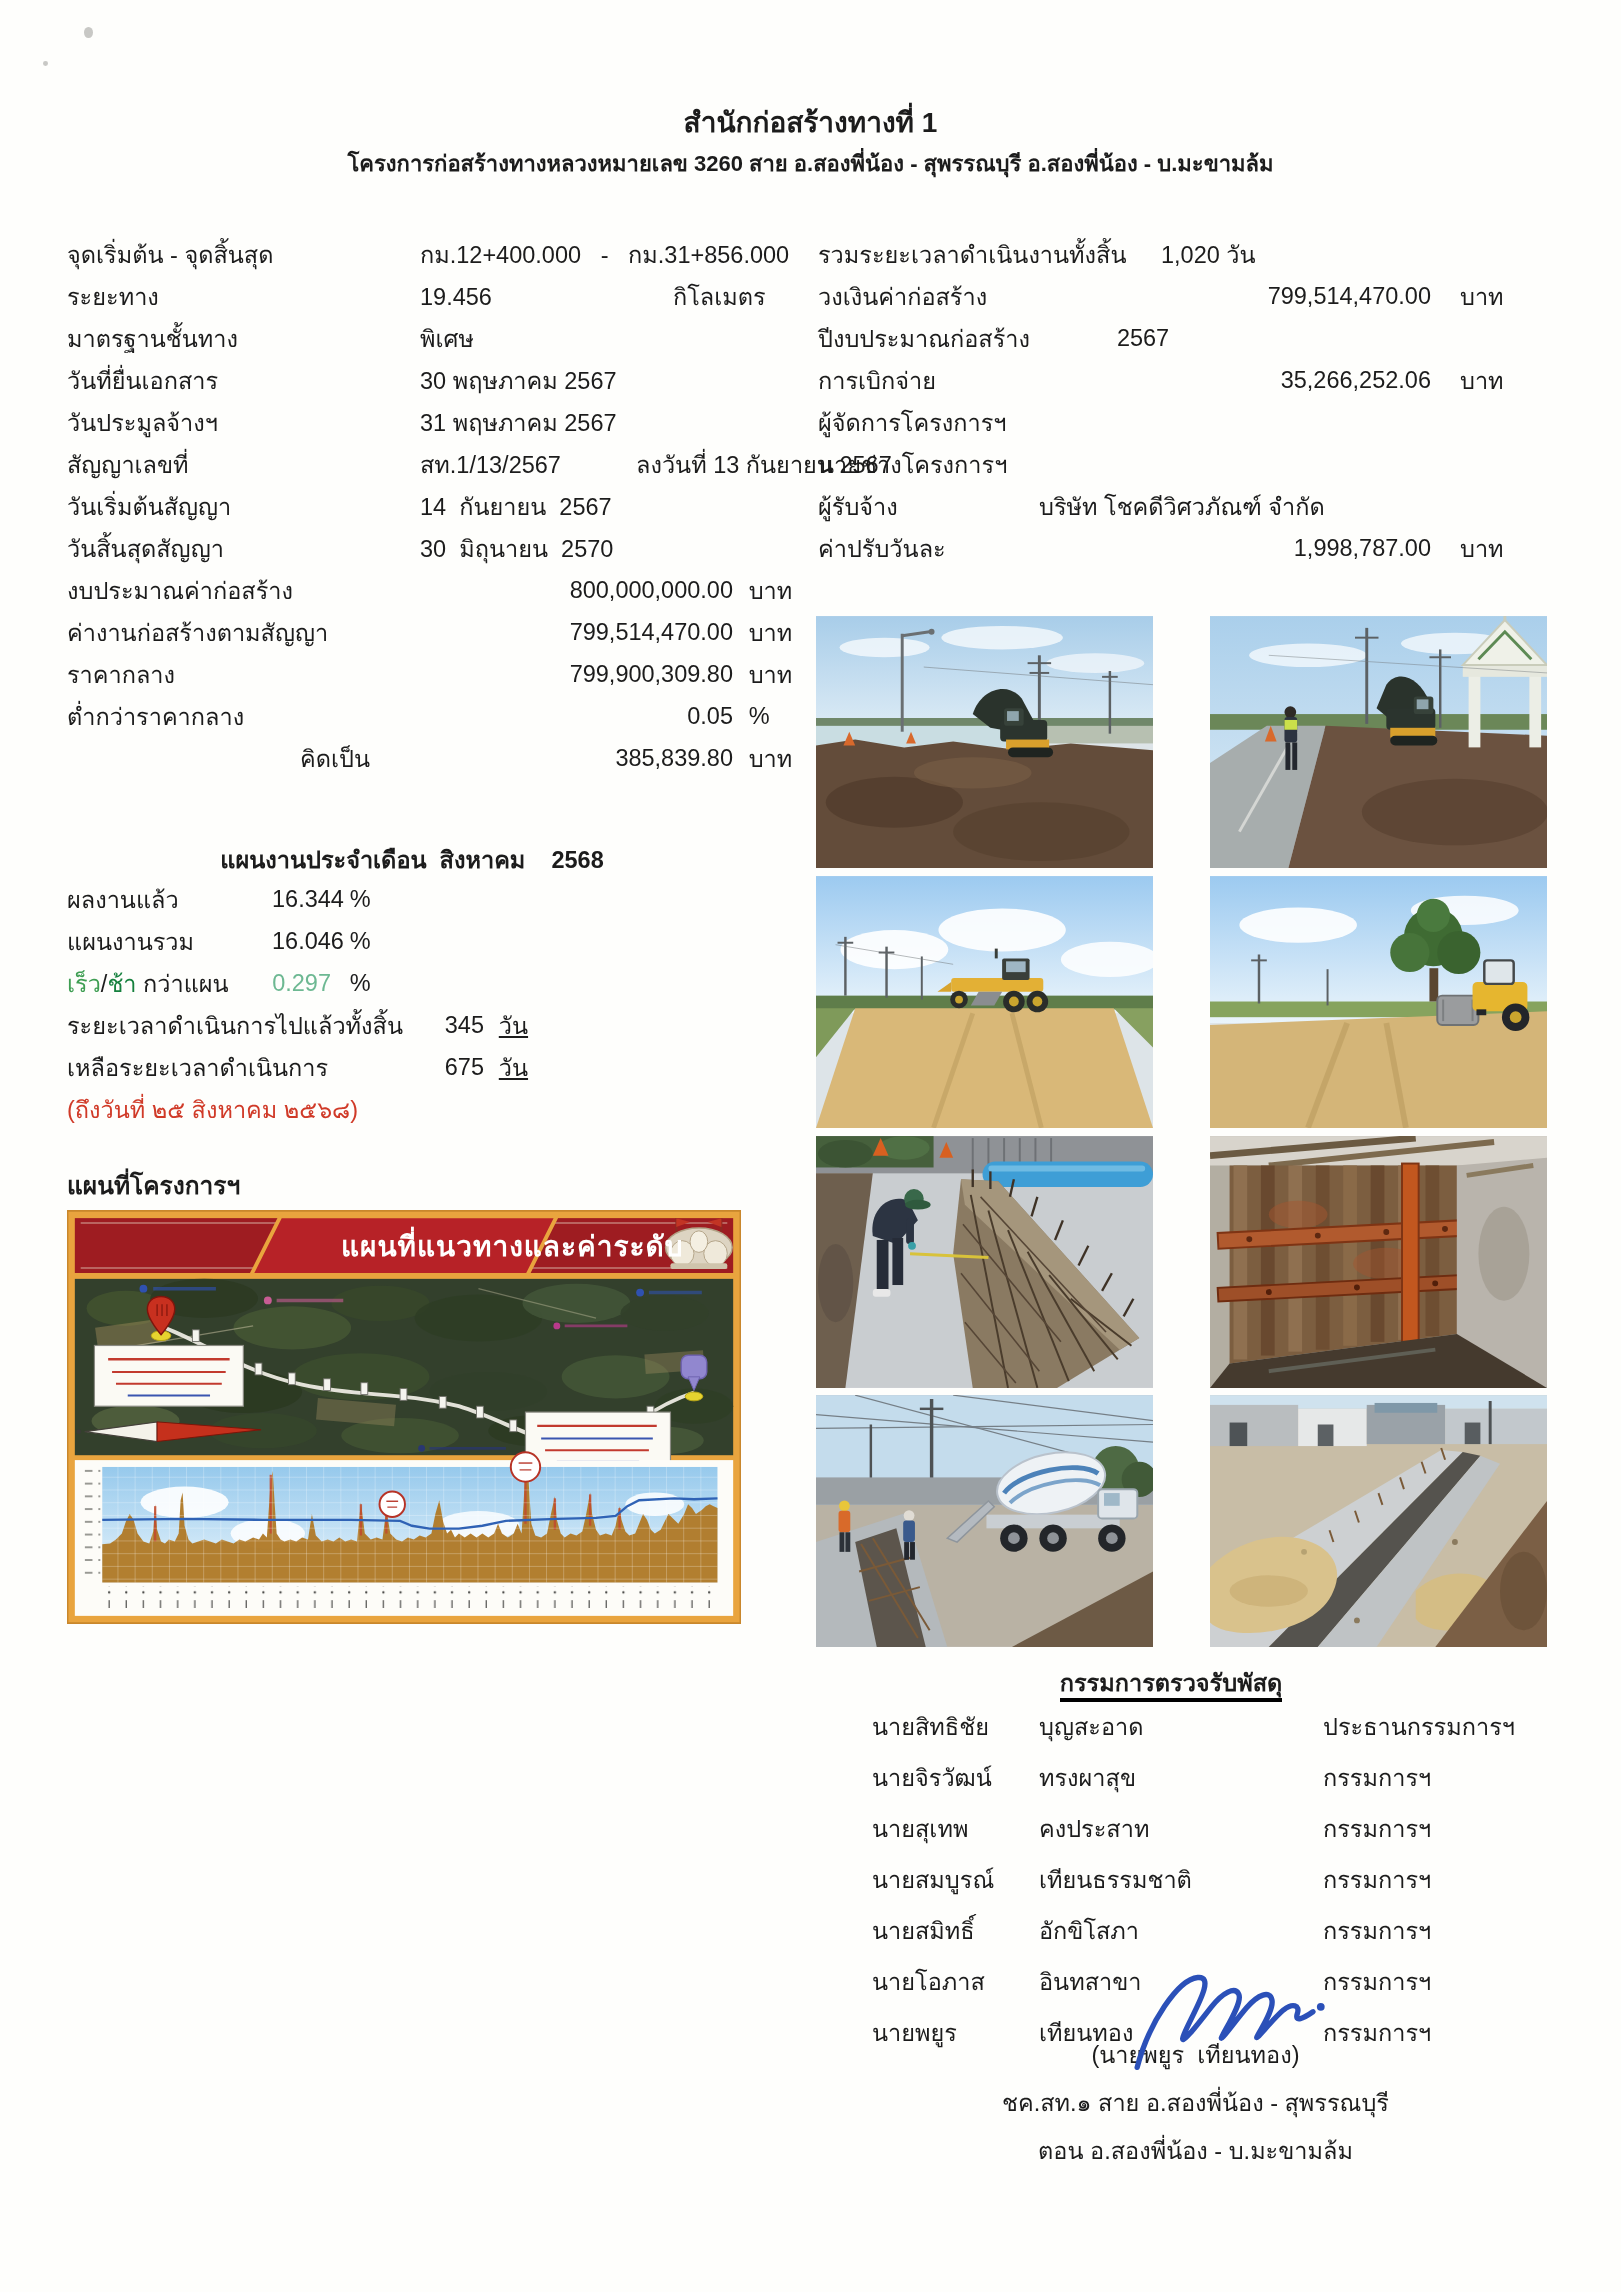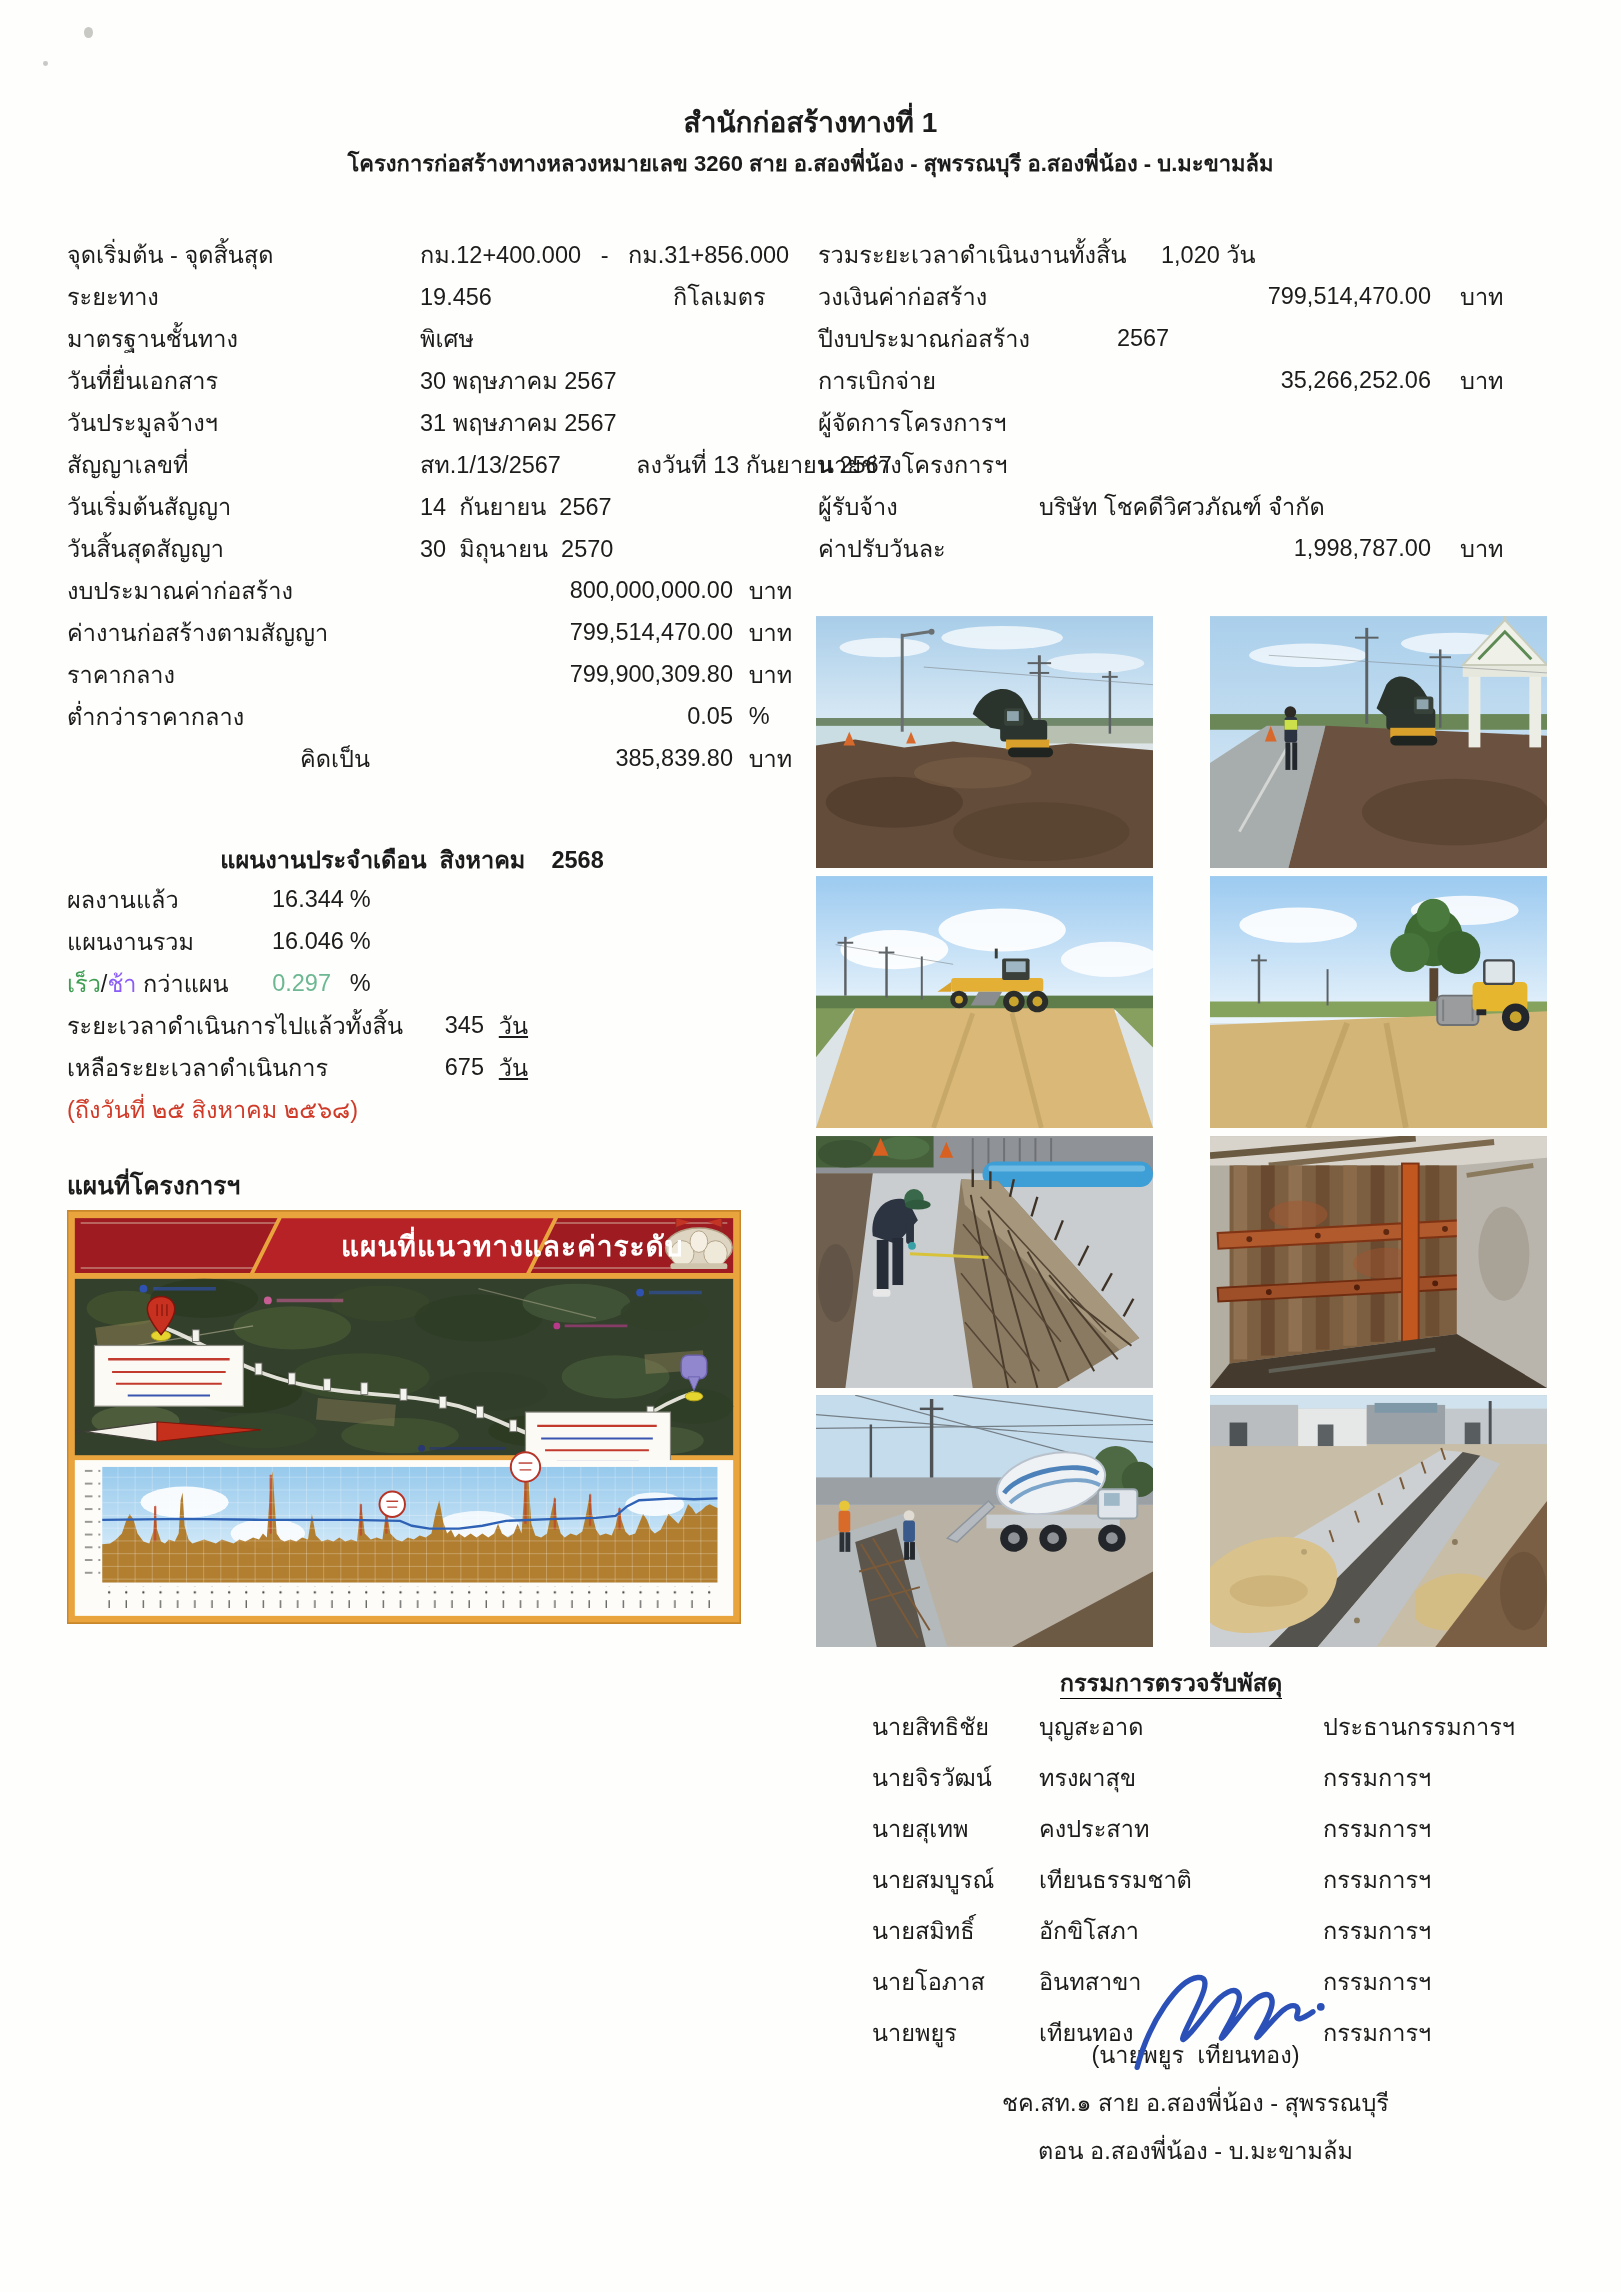--- a/index.html
+++ b/index.html
@@ -32,35 +32,35 @@
   .clbl{flex:0 0 221px;}
   
   .plan{left:67px;top:841px;width:765px;}
   .plan-header{width:690px;text-align:center;font-weight:700;font-size:23.5px;height:37px;white-space:pre;}
   .plan-row{display:grid;grid-template-columns:198px 59px 59px 80px 69px;height:42px;align-items:center;gap:7px;}
   .pnum{text-align:right;}
   .punit{padding-left:11.8px;}
   .dnum{text-align:right;}
   .dunit{padding-left:7.8px;text-decoration:underline;}
   .green{color:#3f9e53;}
-  .red{color:#8b5cf6;}
+  .red{color:#15803d;}
   .ltgreen{color:#6db892;}
   .note{color:#d03a28;height:42px;display:flex;align-items:center;}
   
   .map-heading{left:67px;top:1166px;font-weight:700;font-size:24.5px;}
   .map-wrap{left:67px;top:1210px;width:674px;height:414px;}
   .map-banner-text{left:341px;top:1224px;width:294px;text-align:center;color:#fff;
      font-weight:700;font-size:28px;letter-spacing:1px;white-space:nowrap;}
   
   .photos{left:816px;top:616px;display:grid;grid-template-columns:337px 337px;
      column-gap:57px;row-gap:7.8px;}
   .ph{width:337px;height:252px;overflow:hidden;background:#dde4e8;}
   
   .committee-title-wrap{left:818px;top:1664px;width:706px;text-align:center;}
-  .committee-title{font-weight:700;border-bottom:1px solid #000000;padding-bottom:2px;}
+  .committee-title{font-weight:700;border-bottom:4px solid #000000;padding-bottom:2px;}
   .committee{left:818px;top:1701px;width:765px;}
   .crow{display:grid;grid-template-columns:167px 284px 1fr;height:51px;align-items:center;padding-left:54px;}
   .sig{left:1125px;top:1958px;z-index:5;}
   .cfooter{left:818px;top:2031px;width:755px;text-align:center;line-height:48px;}
   
   .speck{position:absolute;background:#9a9a98;border-radius:50%;opacity:.55;}
 </style>
 </head>
 <body>
 

